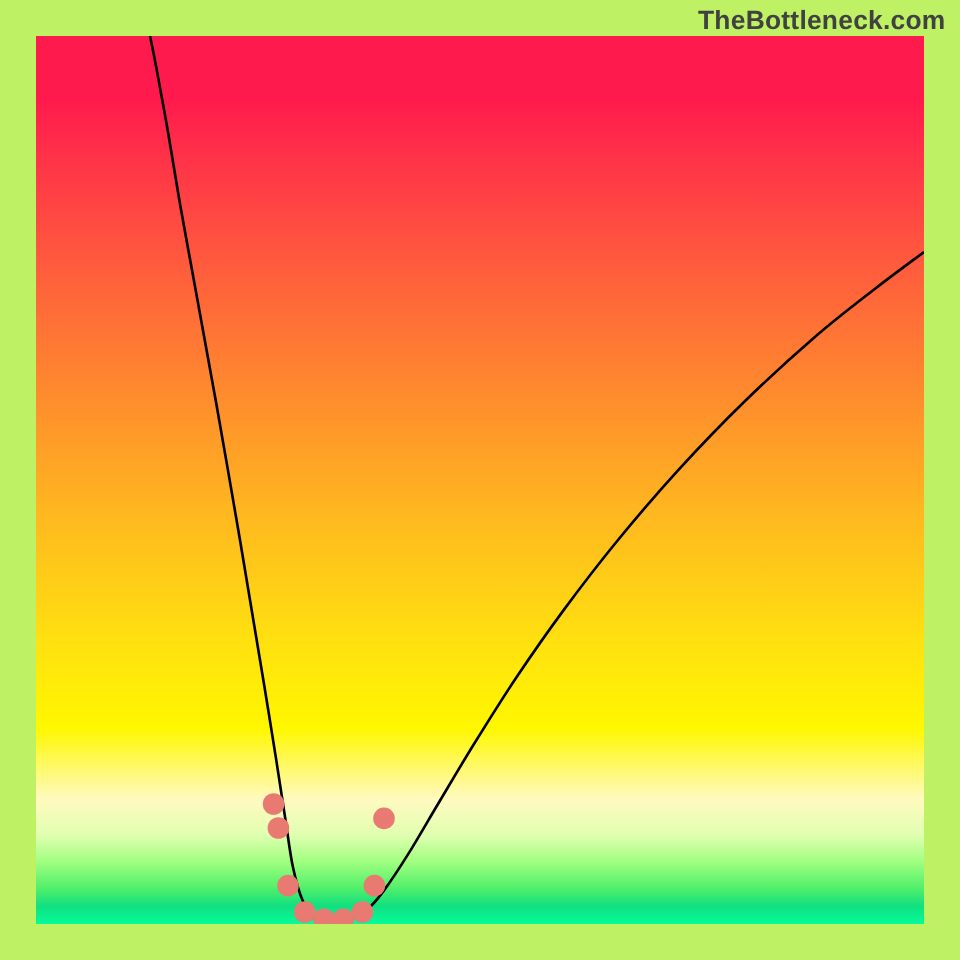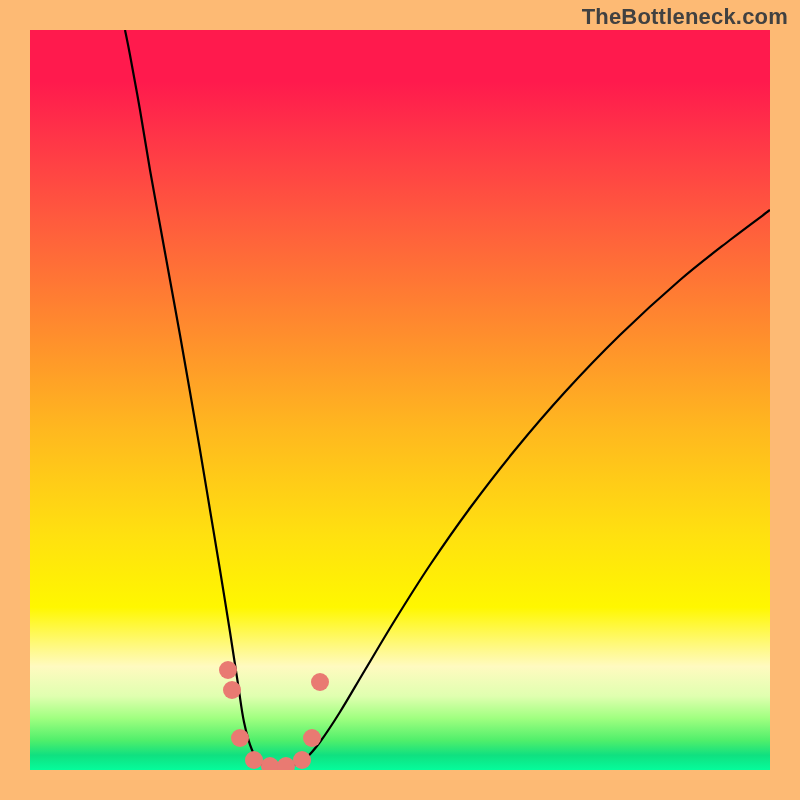--- a/index.html
+++ b/index.html
@@ -10,21 +10,21 @@
     background: #000;
     overflow: hidden;
     font-family: Arial, sans-serif;
   }
   .frame {
     position: absolute;
     top: 0;
     left: 0;
     width: 800px;
     height: 800px;
-    background: #fdba74;
+    background: #bef264;
   }
   .plot-area {
     position: absolute;
     top: 30px;
     left: 30px;
     width: 740px;
     height: 740px;
     background: linear-gradient(to bottom,
       #ff1a4d 0%,
       #ff1a4d 7%,

